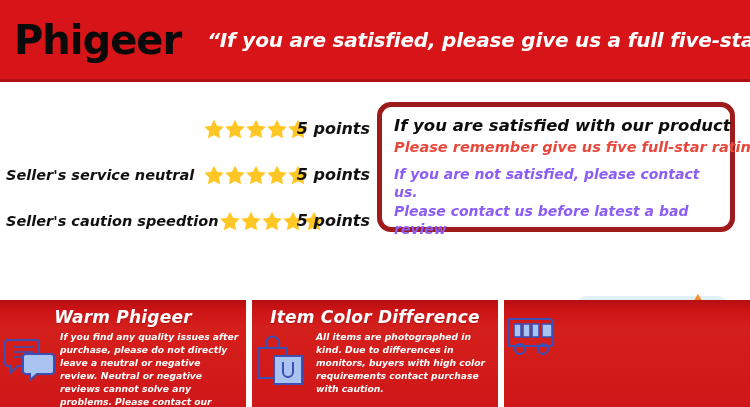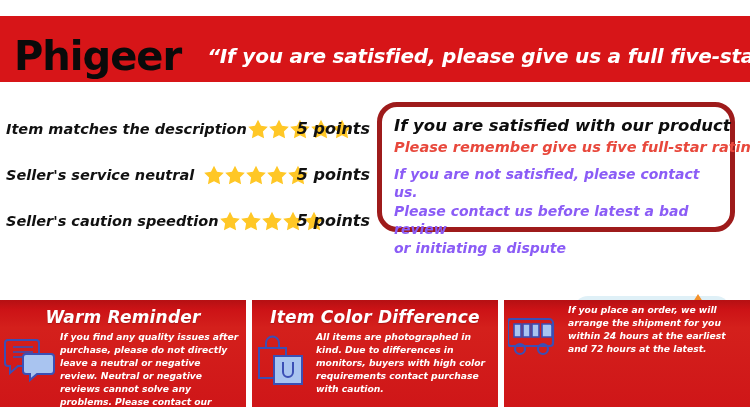--- a/index.html
+++ b/index.html
@@ -11,21 +11,21 @@
     position:relative;
   }
   .page{position:relative;width:750px;height:407px;overflow:hidden;background:#fff;}
 
   
   .header{
     position:absolute;left:0;top:0;width:750px;height:82px;
     background:#d71518;
     border-bottom:3px solid #b01013;
     box-sizing:border-box;
-    display:flex;align-items:center;margin-top:16px;
+    display:flex;align-items:center;
   }
   .logo{
     margin-left:14px;
     font-family:"DejaVu Sans",sans-serif;
     font-weight:bold;
     font-size:40px;
     letter-spacing:-1px;
     color:#0a0a0a;
     line-height:1;
   }
@@ -84,21 +84,21 @@
   .r1{padding-right:62px;}
   .r2{padding-right:62px;}
   .rating-row{position:relative;}
   .rating-points{position:absolute;right:0;text-align:center;}
 
   
   .notice-box{
     position:absolute;left:377px;top:20px;
     width:358px;height:130px;
     border:5px solid #9e1b1b;
-    border-radius:20px;
+    border-radius:14px;
     background:#fff;
     box-sizing:border-box;
     padding:9px 12px 0 12px;
   }
   .notice-l1{
     font-family:"DejaVu Sans",sans-serif;
     font-weight:bold;font-style:italic;
     font-size:16.5px;color:#0d0d0d;
     line-height:1.25;white-space:nowrap;
   }
@@ -170,21 +170,20 @@
     <div class="header-quote">“If you are satisfied, please give us a full five-star rating”</div>
   </div>
 
   <div class="middle">
 
     <div class="watermark"></div>
 
     <div class="ratings">
 
       <div class="rating-row r0">
-        <span class="rating-label">Item matches the description</span>
         <span class="stars">
           <svg class="star" viewBox="0 0 24 24">
               <path fill="#ffc726" d="M12 1.8l3.3 6.7 7.4 1.1-5.35 5.2 1.26 7.35L12 18.7l-6.61 3.45 1.26-7.35L1.3 9.6l7.4-1.1z"></path>
             </svg>
           <svg class="star" viewBox="0 0 24 24">
               <path fill="#ffc726" d="M12 1.8l3.3 6.7 7.4 1.1-5.35 5.2 1.26 7.35L12 18.7l-6.61 3.45 1.26-7.35L1.3 9.6l7.4-1.1z"></path>
             </svg>
           <svg class="star" viewBox="0 0 24 24">
               <path fill="#ffc726" d="M12 1.8l3.3 6.7 7.4 1.1-5.35 5.2 1.26 7.35L12 18.7l-6.61 3.45 1.26-7.35L1.3 9.6l7.4-1.1z"></path>
             </svg>
@@ -243,21 +242,20 @@
       </div>
 
     </div>
 
     <div class="notice-box">
       <div class="notice-l1">If you are satisfied with our product</div>
       <div class="notice-l2">Please remember give us five full-star rating</div>
       <div class="notice-gap"></div>
       <div class="notice-l3">If you are not satisfied, please contact us.</div>
       <div class="notice-l3">Please contact us before latest a bad review</div>
-      <div class="notice-l3">or initiating a dispute</div>
     </div>
 
     <div class="illus">
       <svg width="180" height="82" viewBox="0 0 180 82">
         <rect x="4" y="2" width="156" height="52" rx="14" fill="#dff0f7"></rect>
         <g fill="#f5912b">
           <path d="M20 26.5l2.6 4.1 4.7.9-3.3 3.5.6 4.7-4.6-2.1-4.6 2.1.6-4.7-3.3-3.5 4.7-.9z" transform="scale(0.62) translate(12,22)"></path>
           <path d="M34 22l3.6 5.6 6.5 1.2-4.6 4.8.85 6.5-6.35-2.9-6.35 2.9.85-6.5-4.6-4.8 6.5-1.2z" transform="scale(0.78) translate(12,12)"></path>
           <path d="M62 13l4.9 7.7 8.9 1.6-6.3 6.6 1.15 8.9-8.65-4-8.65 4 1.15-8.9-6.3-6.6 8.9-1.6z"></path>
           <path d="M93 8l5.7 9 10.4 1.9-7.35 7.7 1.35 10.4-10.1-4.7-10.1 4.7 1.35-10.4-7.35-7.7 10.4-1.9z"></path>
@@ -277,21 +275,21 @@
           <rect x="141" y="81" width="5" height="2" fill="#1d1d2b"></rect>
         </g>
       </svg>
     </div>
 
   </div>
 
   <div class="panels">
 
     <div class="panel p1">
-      <div class="panel-title">Warm Reminder</div>
+      <div class="panel-title">Warm Phigeer</div>
       <div class="panel-body">
         <div class="panel-icon">
           <svg width="52" height="52" viewBox="0 0 52 52">
             <path d="M4 6 h28 a3 3 0 0 1 3 3 v20 a3 3 0 0 1 -3 3 h-18 l-8 7 v-7 h-2 a3 3 0 0 1 -3 -3 v-20 a3 3 0 0 1 3 -3 z" fill="none" stroke="#3b4fb5" stroke-width="2"></path>
             <line x1="9" y1="13" x2="29" y2="13" stroke="#3b4fb5" stroke-width="1.6"></line>
             <line x1="9" y1="18" x2="29" y2="18" stroke="#3b4fb5" stroke-width="1.6"></line>
             <line x1="9" y1="23" x2="24" y2="23" stroke="#3b4fb5" stroke-width="1.6"></line>
             <path d="M22 20 h25 a3 3 0 0 1 3 3 v14 a3 3 0 0 1 -3 3 h-14 l-7 6 v-6 h-4 a3 3 0 0 1 -3 -3 v-14 a3 3 0 0 1 3 -3 z" fill="#a9c4f0" stroke="#3b4fb5" stroke-width="2"></path>
           </svg>
         </div>
@@ -320,19 +318,18 @@
           <svg width="54" height="52" viewBox="0 0 54 52">
             <path d="M3 12 h38 a4 4 0 0 1 4 4 v20 a3 3 0 0 1 -3 3 h-39 a3 3 0 0 1 -3 -3 v-21 a3 3 0 0 1 3 -3 z" fill="none" stroke="#3b4fb5" stroke-width="2.2"></path>
             <rect x="6" y="17" width="7" height="13" fill="#a9c4f0" stroke="#3b4fb5" stroke-width="1.6"></rect>
             <rect x="15" y="17" width="7" height="13" fill="#a9c4f0" stroke="#3b4fb5" stroke-width="1.6"></rect>
             <rect x="24" y="17" width="7" height="13" fill="#a9c4f0" stroke="#3b4fb5" stroke-width="1.6"></rect>
             <path d="M34 17 h8 a2 2 0 0 1 2 2 v11 h-10 z" fill="#a9c4f0" stroke="#3b4fb5" stroke-width="1.6"></path>
             <circle cx="12" cy="42" r="5" fill="none" stroke="#3b4fb5" stroke-width="2.2"></circle>
             <circle cx="35" cy="42" r="5" fill="none" stroke="#3b4fb5" stroke-width="2.2"></circle>
           </svg>
         </div>
-        <div class="panel-text">If you place an order, we will arrange the shipment for you within 24 hours at the earliest and 72 hours at the latest.</div>
       </div>
     </div>
 
   </div>
 
 </div>
 
 </body></html>

